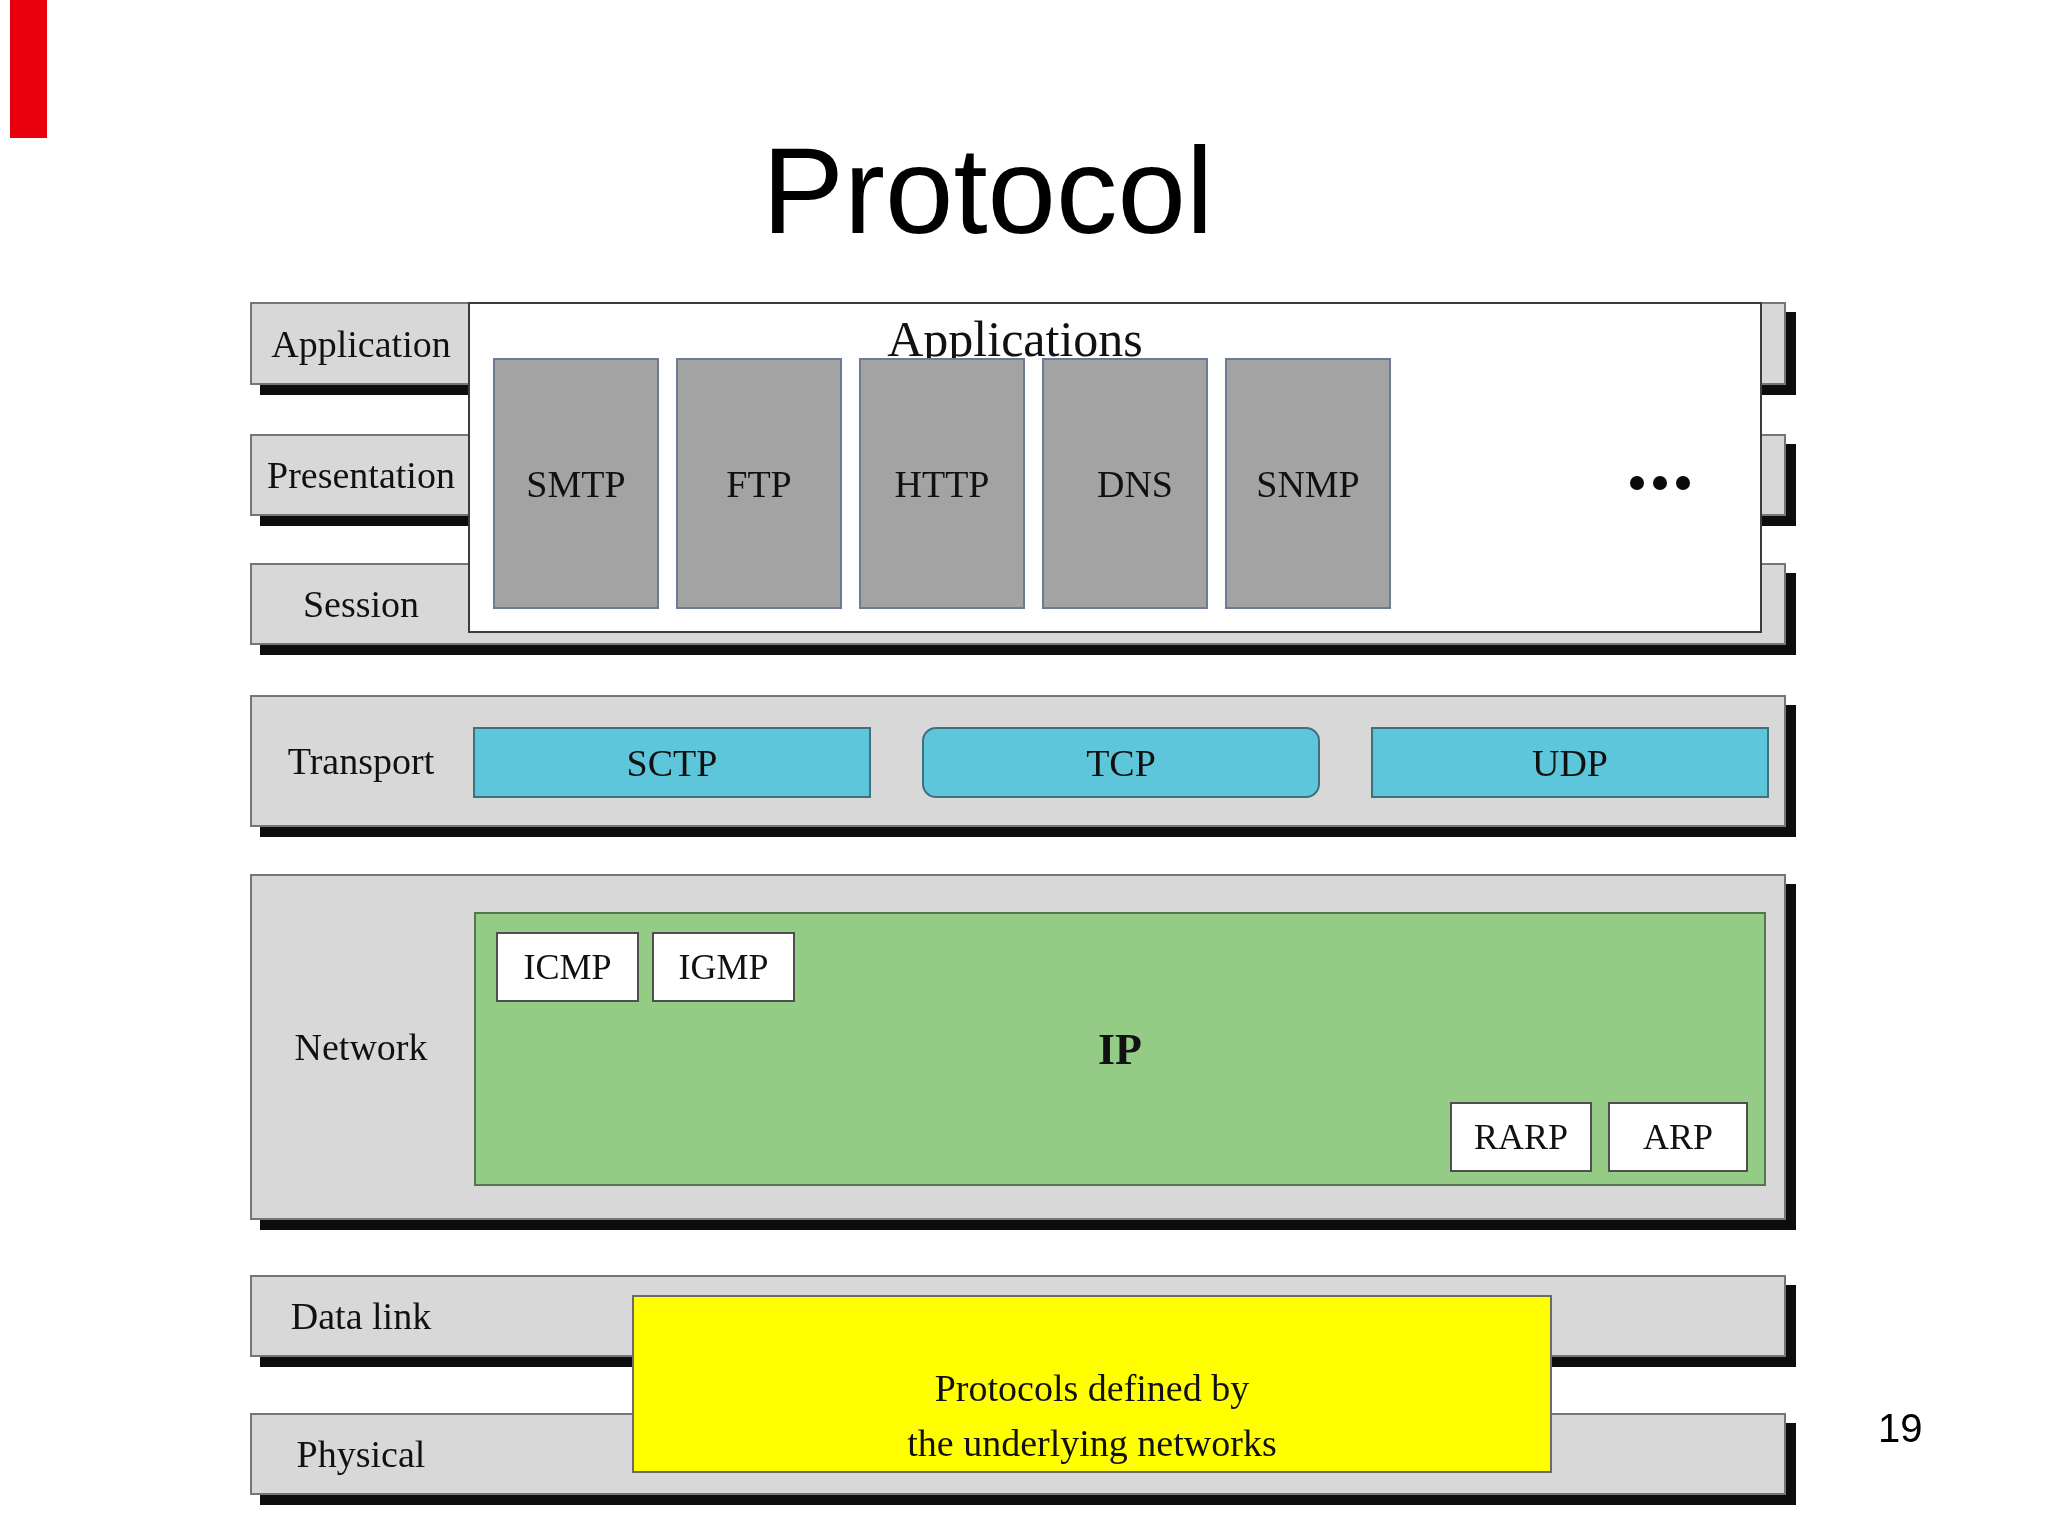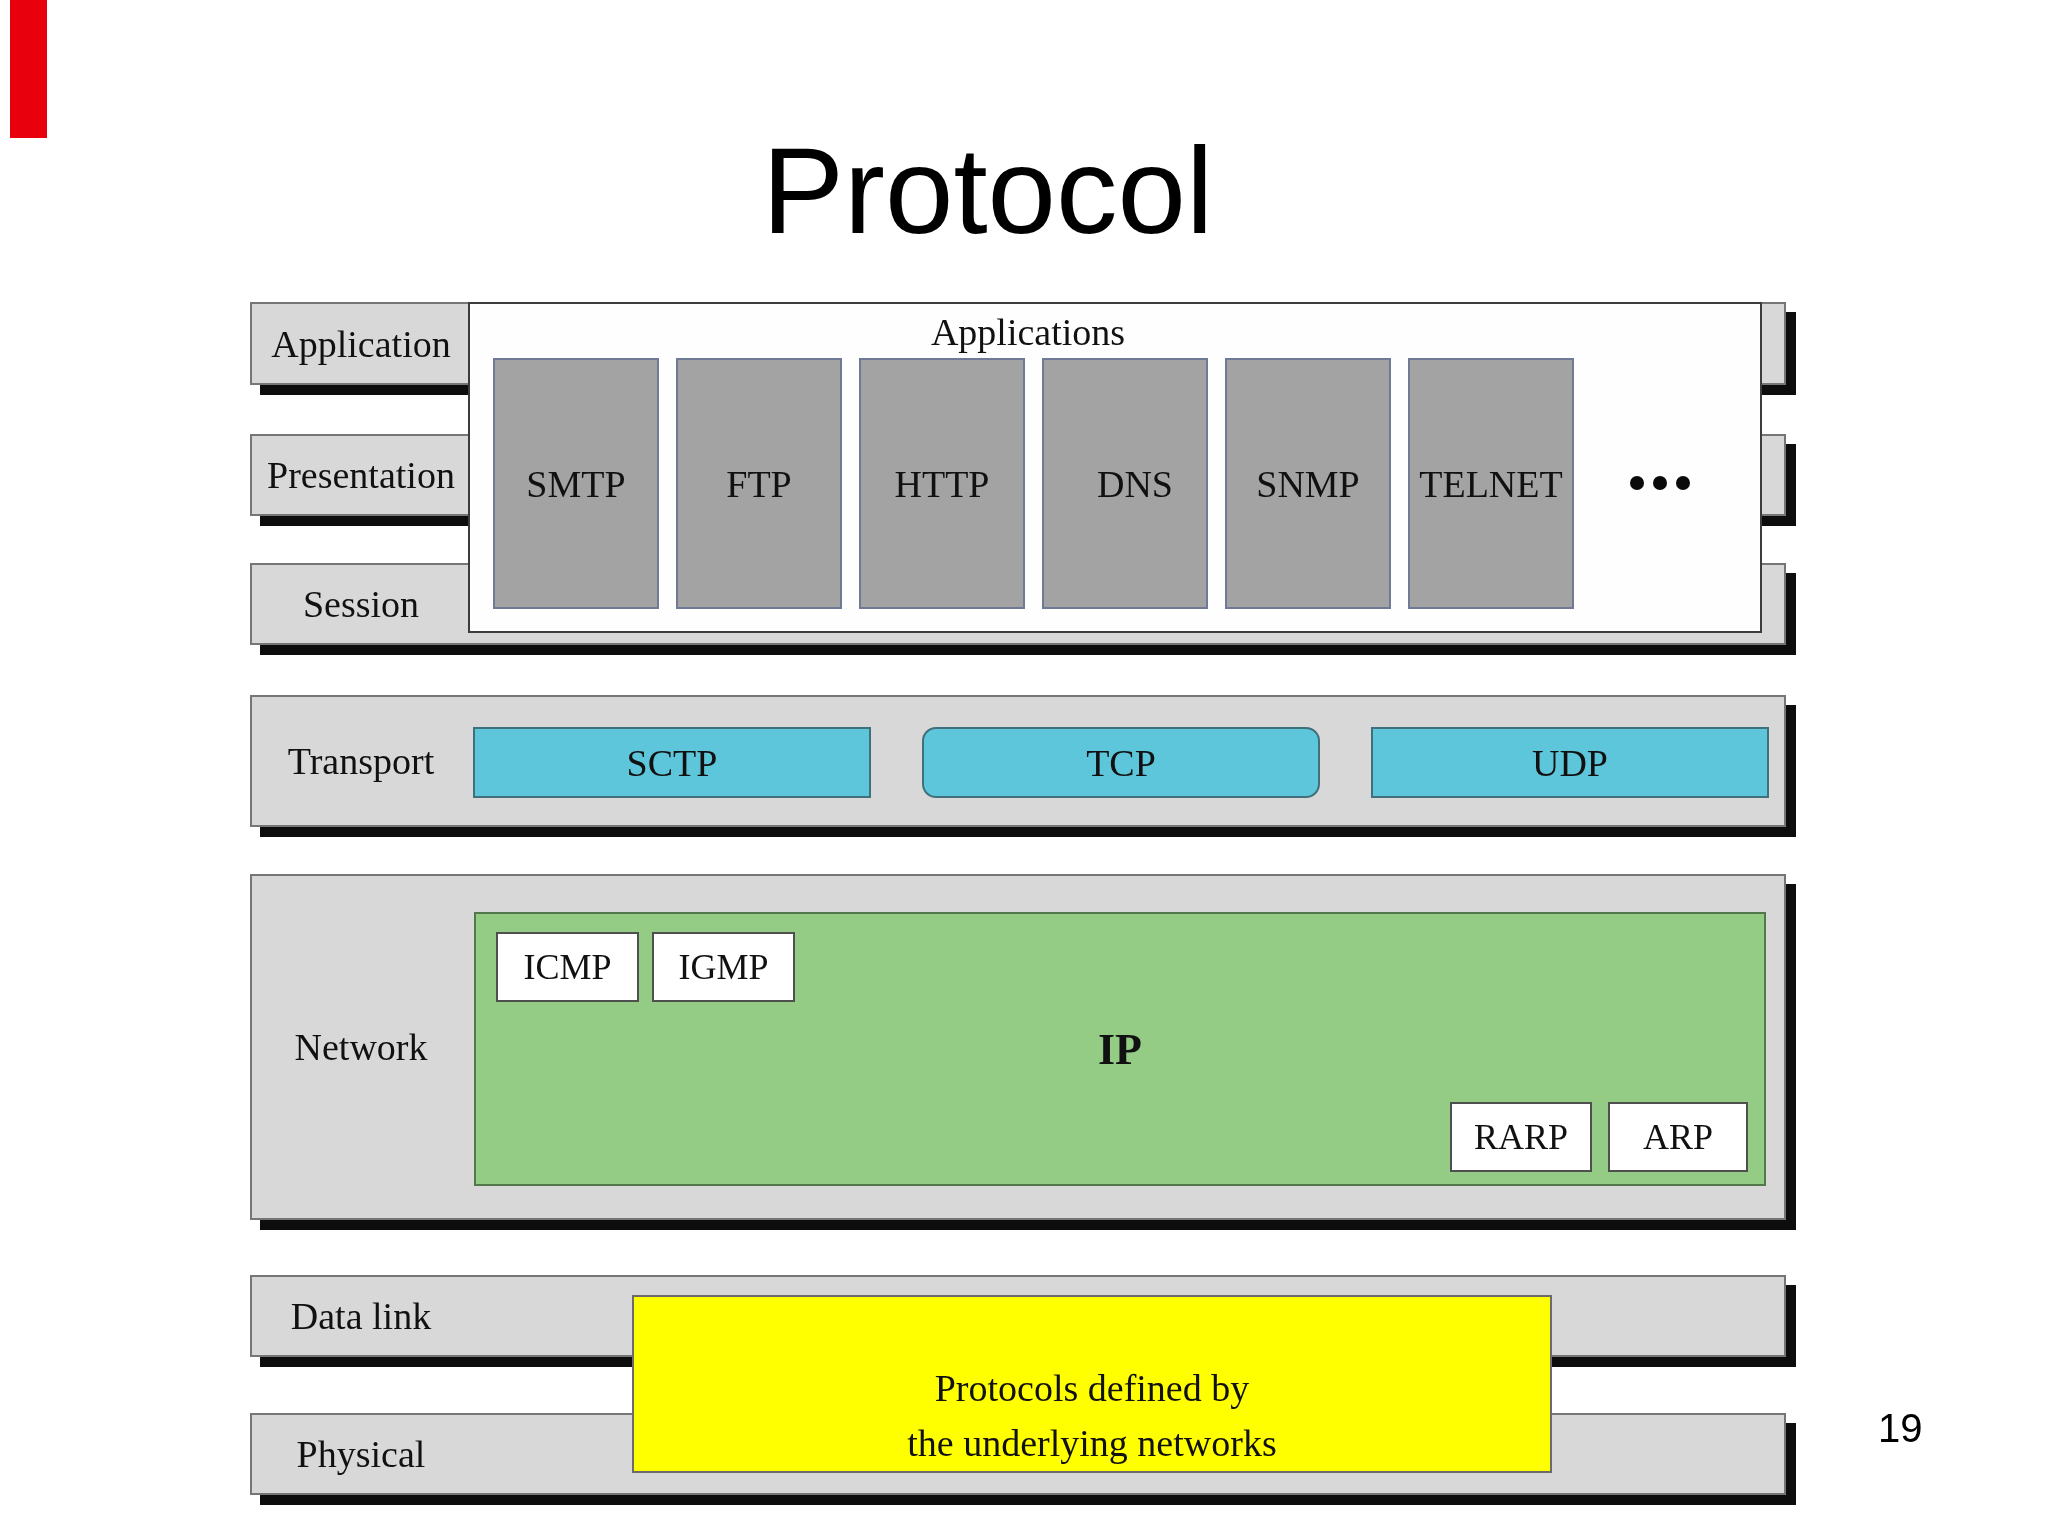--- a/index.html
+++ b/index.html
@@ -13,22 +13,22 @@
          font-size:123px;line-height:1.05;color:#000;white-space:nowrap;}
   
   .bar{left:250px;width:1536px;background:#d8d8d8;border:2px solid #767676;
        box-shadow:10px 10px 0 0 #0d0d0d;box-sizing:border-box;}
   .bar-label{position:absolute;left:0;top:0;width:218px;height:100%;
              display:flex;align-items:center;justify-content:center;
              font-size:38px;white-space:nowrap;}
   
   .apps-panel{left:468px;top:302px;width:1294px;height:331px;background:#fefefe;
               border:2px solid #3c3c3c;box-sizing:border-box;}
-  .apps-title{position:absolute;left:408px;top:6px;width:300px;text-align:center;
-              font-size:38px;}
+  .apps-title{position:absolute;left:395px;top:6px;width:300px;text-align:center;
+              font-size:50px;}
   .app-box{position:absolute;top:54px;width:166px;height:251px;background:#a3a3a3;
            border:2px solid #6e7a96;box-sizing:border-box;
            display:flex;align-items:center;justify-content:center;font-size:38px;}
   .dots{position:absolute;left:1160px;top:172px;display:flex;gap:9px;align-items:center;}
   .dot{width:14px;height:14px;border-radius:50%;background:#0a0a0a;}
   
   .t-box{position:absolute;top:30px;width:398px;height:71px;background:#5ec6da;
          border:2px solid #40707c;box-sizing:border-box;
          display:flex;align-items:center;justify-content:center;font-size:38px;}
   
@@ -89,21 +89,20 @@
     <div class="bar-label">Physical</div>
   </div>
 
   <div class="abs apps-panel">
     <div class="apps-title">Applications</div>
     <div class="app-box" style="left:23px;">SMTP</div>
     <div class="app-box" style="left:206px;">FTP</div>
     <div class="app-box" style="left:389px;">HTTP</div>
     <div class="app-box" style="left:572px;padding-left:20px;">DNS</div>
     <div class="app-box" style="left:755px;">SNMP</div>
-    <div class="app-box" style="left:938px;">TELNET</div>
     <div class="dots">
       <span class="dot"></span>
       <span class="dot"></span>
       <span class="dot"></span>
     </div>
   </div>
 
   <div class="abs note">
     <div>Protocols defined by</div>
     <div>the underlying networks</div>

